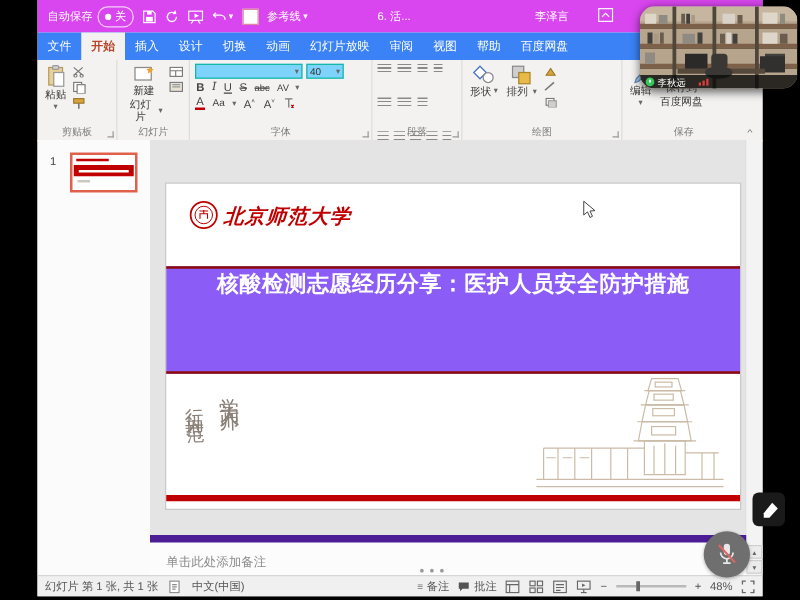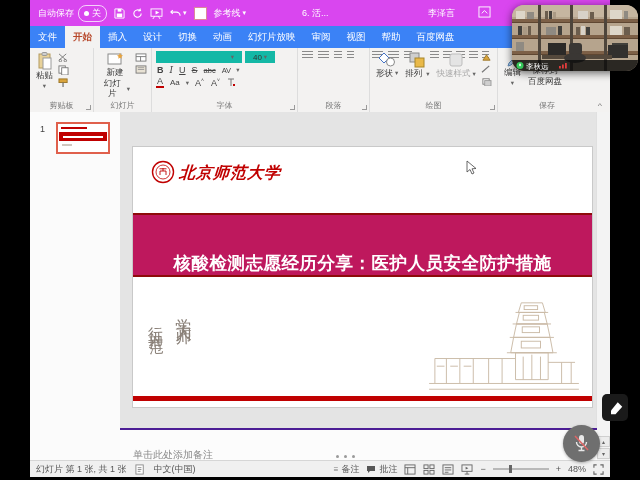--- a/index.html
+++ b/index.html
@@ -26,39 +26,39 @@
   .bulb{margin-left:auto;margin-right:10px;display:flex;align-items:center}
 
   
   .ribbon{position:absolute;left:0;top:48px;width:100%;height:64px;background:#f3f2f1;border-bottom:1px solid #d2d0ce;display:flex;font-size:8.5px;color:#3b3b3b}
   .grp{position:relative;border-right:1px solid #ddd;padding:3px 4px 12px 4px;box-sizing:border-box;display:flex;gap:3px;align-items:flex-start}
   .glabel{position:absolute;bottom:1px;left:0;right:0;text-align:center;font-size:8px;color:#7a7a7a}
   .dlg{position:absolute;right:2px;bottom:2px;width:4px;height:4px;border-right:1px solid #9a9a9a;border-bottom:1px solid #9a9a9a}
   .bigbtn{display:flex;flex-direction:column;align-items:center;gap:1px;font-size:8.5px;color:#3b3b3b;padding:1px 2px;line-height:1.15;text-align:center}
   .mcolumn{display:flex;flex-direction:column;gap:3px;padding-top:2px}
   .caret{font-size:6.5px;color:#666}
-  .combo{height:12px;border:6px solid #14b8a6;background:#fde047;font-size:8px;color:#333;display:flex;align-items:center;justify-content:space-between;padding:0 2px;box-sizing:border-box}
+  .combo{height:12px;border:1px solid #14b8a6;background:#7dd3fc;font-size:8px;color:#333;display:flex;align-items:center;justify-content:space-between;padding:0 2px;box-sizing:border-box}
   .fbtn{font-size:9px;color:#444;padding:0 1px}
   .lines{display:inline-block;width:11px;height:9px;background:repeating-linear-gradient(to bottom,#8a8a8a 0 1px,transparent 1px 3px)}
   .disab{color:#a8a8a8}
   .chev{position:absolute;right:8px;bottom:1px;color:#777;font-size:9px;transform:scaleY(.7)}
 
   
   .thumbpanel{position:absolute;left:0;top:112px;width:90px;height:348px;background:#fbfbfb;border-right:1px solid #e2e2e2;font-size:9px;color:#444}
   .thumb{position:absolute;left:26px;top:10px;width:54px;height:32px;border:2px solid #e0604c;background:#fff;box-sizing:border-box;padding:1px}
   .editor{position:absolute;left:90px;top:112px;width:477px;height:316px;background:#e4e4e4}
   .slide{position:absolute;left:13px;top:35px;width:459px;height:260px;background:#fff;box-shadow:0 0 0 1px #c9c9c9}
-  .band{position:absolute;left:0;top:66px;width:100%;height:64px;background:#be185d;display:flex;align-items:flex-end;justify-content:center;border-top:2px solid #8e0b0b;border-bottom:2px solid #8e0b0b;box-sizing:border-box}
+  .band{position:absolute;left:0;top:66px;width:100%;height:86px;background:#8b5cf6;display:flex;align-items:flex-start;justify-content:center;border-top:2px solid #8e0b0b;border-bottom:2px solid #8e0b0b;box-sizing:border-box}
   .band h1{margin:0;color:#fff;font-size:17.5px;letter-spacing:.5px;font-weight:bold}
   .uni{position:absolute;left:46px;top:16px;color:#c00000;font-family:"DejaVu Serif",serif;font-weight:bold;font-style:italic;font-size:16px;letter-spacing:1px;transform:skewX(-4deg)}
   .mcol{writing-mode:vertical-rl;font-family:"DejaVu Serif",serif;color:#8a8078;font-size:15px;letter-spacing:4px;transform:rotate(-2deg)}
   .bottomband{position:absolute;left:0;top:249px;width:100%;height:5px;background:#c00000}
   .vscroll{position:absolute;right:0;top:112px;width:13px;height:348px;background:#f3f3f3;border-left:1px solid #e0e0e0}
   .sbtn{position:absolute;left:0;width:13px;height:11px;background:#ececec;border:1px solid #cfcfcf;box-sizing:border-box;font-size:6px;color:#666;display:flex;align-items:center;justify-content:center}
-  .notes{position:absolute;left:90px;top:428px;width:477px;height:32px;background:#fcfcfc;border-top:2px solid #4c1d95;display:flex;align-items:flex-end;font-size:10px;color:#8a8a8a}
+  .notes{position:absolute;left:90px;top:428px;width:477px;height:32px;background:#fcfcfc;border-top:6px solid #4c1d95;display:flex;align-items:center;font-size:10px;color:#8a8a8a}
   .dots{position:absolute;left:306px;top:455px;display:flex;gap:5px;z-index:4}
   .dots i{width:3px;height:3px;border-radius:50%;background:#9a9a9a}
 
   
   .statusbar{position:absolute;left:0;top:460px;width:100%;height:17px;background:#f0f0f0;border-top:1px solid #d6d6d6;display:flex;align-items:center;font-size:9px;color:#555;padding:0 6px;box-sizing:border-box;gap:8px}
   .sright{margin-left:auto;display:flex;align-items:center;gap:7px}
   .ztrack{width:56px;height:2px;background:#b9b9b9;position:relative}
   .zhandle{position:absolute;left:16px;top:-3px;width:3px;height:8px;background:#666}
 
   
@@ -220,21 +220,21 @@
           <span class="fbtn"><span>A</span><sup style="font-size:5px">˅</sup></span>
           <svg width="10" height="9" viewBox="0 0 10 9">
               <path d="M2 1 h6 M5 1 v7" stroke="#777" stroke-width="1"></path>
               <path d="M7 6 l2 2 M9 6 l-2 2" stroke="#c00000" stroke-width="1"></path>
             </svg>
         </div>
         <span class="glabel">字体</span>
         <span class="dlg"></span>
       </div>
 
-      <div class="grp" style="width:72px;flex-direction:row;gap:18px">
+      <div class="grp" style="width:72px;flex-direction:column;gap:18px">
         <div style="display:flex;gap:5px;align-items:center">
           <span class="lines"></span>
           <span class="lines"></span>
           <span class="lines" style="width:8px"></span>
           <span class="lines" style="width:7px"></span>
         </div>
         <div style="display:flex;gap:5px;align-items:center">
           <span class="lines"></span>
           <span class="lines"></span>
           <span class="lines" style="width:8px"></span>
@@ -261,29 +261,20 @@
               <span class="caret">▾</span>
             </span>
         </div>
         <div class="bigbtn">
           <svg width="16" height="16" viewBox="0 0 16 16">
               <rect x="1" y="1" width="9" height="9" fill="#cfcfcf" stroke="#8a8a8a"></rect>
               <rect x="6" y="6" width="9" height="9" fill="#e9b949" stroke="#a8862a"></rect>
             </svg>
           <span style="display:flex;align-items:center;gap:4px">
               <span>排列</span>
-              <span class="caret">▾</span>
-            </span>
-        </div>
-        <div class="bigbtn disab">
-          <svg width="16" height="16" viewBox="0 0 16 16">
-              <rect x="2" y="2" width="12" height="12" rx="2" fill="#e4e4e4" stroke="#bdbdbd"></rect>
-            </svg>
-          <span style="display:flex;align-items:center;gap:2px">
-              <span>快速样式</span>
               <span class="caret">▾</span>
             </span>
         </div>
         <div class="mcolumn">
           <svg width="11" height="9" viewBox="0 0 12 10">
               <path d="M2 8 l4 -6 4 6 z" fill="#d9a43c" stroke="#9a7526"></path>
             </svg>
           <svg width="11" height="9" viewBox="0 0 12 10">
               <path d="M1 8 L9 1" stroke="#777" stroke-width="1.4"></path>
             </svg>

